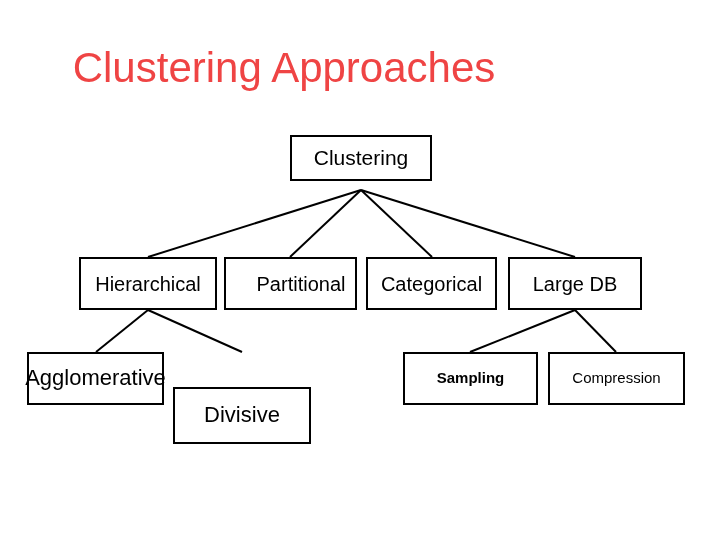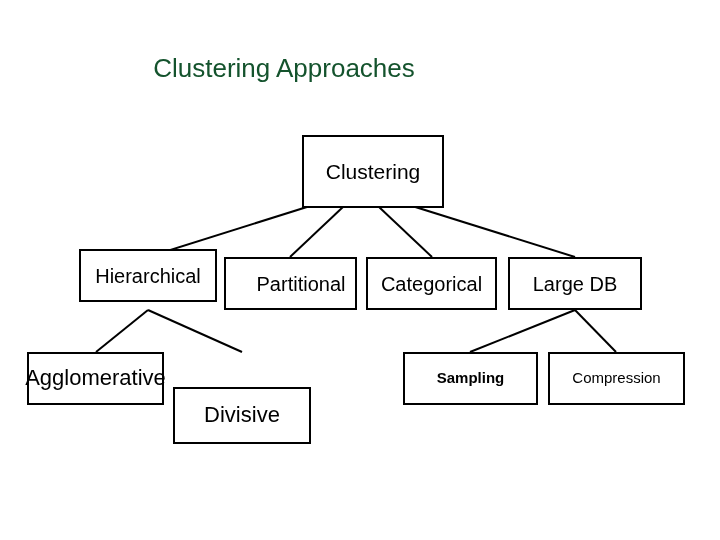--- a/index.html
+++ b/index.html
@@ -15,24 +15,24 @@
     overflow: hidden;
     font-family: "Liberation Sans", sans-serif;
     color: #000000;
   }
   #title {
     position: absolute;
     left: 0;
     top: 48px;
     width: 568px;
     text-align: center;
-    font-size: 26px;
+    font-size: 42px;
     font-weight: normal;
     letter-spacing: 0px;
-    color: #14532d;
+    color: #ef4444;
     line-height: 40px;
     white-space: nowrap;
   }
   .diagram-svg {
     position: absolute;
     left: 0;
     top: 0;
     width: 720px;
     height: 540px;
   }
@@ -69,25 +69,25 @@
     <line x1="361" y1="190" x2="432" y2="257" stroke="#000000" stroke-width="2"></line>
     <line x1="361" y1="190" x2="575" y2="257" stroke="#000000" stroke-width="2"></line>
 
     <line x1="148" y1="310" x2="96" y2="352" stroke="#000000" stroke-width="2"></line>
     <line x1="148" y1="310" x2="242" y2="352" stroke="#000000" stroke-width="2"></line>
 
     <line x1="575" y1="310" x2="470" y2="352" stroke="#000000" stroke-width="2"></line>
     <line x1="575" y1="310" x2="616" y2="352" stroke="#000000" stroke-width="2"></line>
   </svg>
 
-  <div class="node node-l1" style="left:302px; top:135px; width:142px; height:73px;">
+  <div class="node node-l1" style="left:290px; top:135px; width:142px; height:46px;">
     <span>Clustering</span>
   </div>
 
-  <div class="node node-l2" style="left:79px; top:249px; width:138px; height:53px;">
+  <div class="node node-l2" style="left:79px; top:257px; width:138px; height:53px;">
     <span>Hierarchical</span>
   </div>
 
   <div class="node node-l2" style="left:224px; top:257px; width:133px; height:53px;padding-left:21px;">
     <span>Partitional</span>
   </div>
 
   <div class="node node-l2" style="left:366px; top:257px; width:131px; height:53px;">
     <span>Categorical</span>
   </div>

